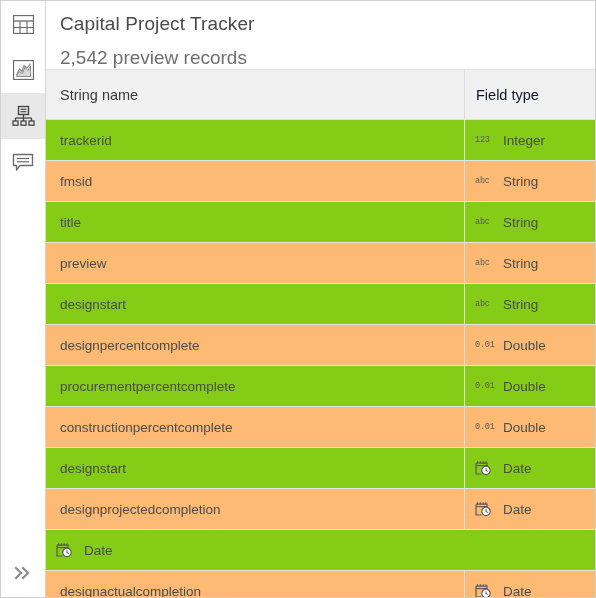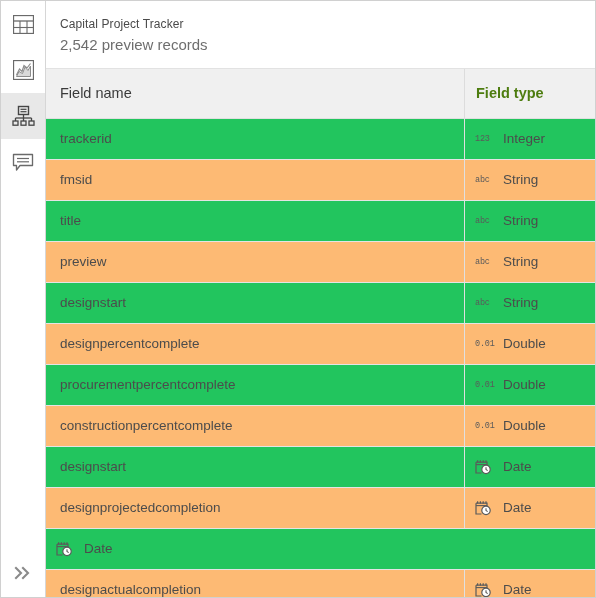--- a/index.html
+++ b/index.html
@@ -66,31 +66,31 @@
     min-width: 0;
     background: #ffffff;
   }
   .panel-header {
     padding: 12px 0 10px 14px;
     box-sizing: border-box;
     height: 68px;
     background: #ffffff;
   }
   .panel-title {
-    font-size: 12px;
+    font-size: 19px;
     color: #4a4a4a;
     line-height: 22px;
     letter-spacing: .1px;
     white-space: nowrap;
   }
   .panel-subtitle {
-    font-size: 15px;
+    font-size: 19px;
     color: #6e6e6e;
     line-height: 18px;
-    margin-top: 1px;
+    margin-top: 14px;
     white-space: nowrap;
   }
 
   
   .table {
     flex: 1 1 auto;
     display: flex;
     flex-direction: column;
     min-height: 0;
     overflow: hidden;
@@ -104,21 +104,21 @@
     border-bottom: 1px solid #e4e4e4;
     box-sizing: border-box;
   }
   .thead {
     height: 50px;
     flex: 0 0 50px;
     background: #f0f0f0;
     border-bottom: 1px solid #e0e0e0;
   }
   .trow.alt { background: #fdba74; }
-  .trow.plain { background: #22c55e; }
+  .trow.plain { background: #84cc16; }
 
   .cell-name {
     flex: 0 0 419px;
     width: 419px;
     padding-left: 14px;
     box-sizing: border-box;
     font-size: 13.5px;
     color: #4c4c4c;
     white-space: nowrap;
     overflow: hidden;
@@ -140,23 +140,22 @@
     display: flex;
     align-items: center;
     gap: 9px;
     font-size: 13.5px;
     color: #4c4c4c;
     height: 100%;
     white-space: nowrap;
   }
   .thead .cell-type {
     font-size: 14.5px;
-    color: #4d7c0f;
+    color: #0f172a;
     padding-left: 11px;
-    font-weight: bold;
   }
   .type-icon {
     width: 19px;
     flex: 0 0 19px;
     display: flex;
     align-items: center;
     justify-content: flex-start;
     color: #5a5a5a;
   }
   .glyph-text {
@@ -238,21 +237,21 @@
 
   <div class="panel">
 
     <div class="panel-header">
       <div class="panel-title">Capital Project Tracker</div>
       <div class="panel-subtitle">2,542 preview records</div>
     </div>
 
     <div class="table">
       <div class="trow thead">
-        <div class="cell-name">Field name</div>
+        <div class="cell-name">String name</div>
         <div class="cell-type">Field type</div>
       </div>
       <div id="rows">
           <div class="trow plain">
             <div class="cell-name">trackerid</div>
             <div class="cell-type">
               <span class="type-icon">
                 <span class="glyph-text">123</span>
               </span>
               <span>Integer</span>

